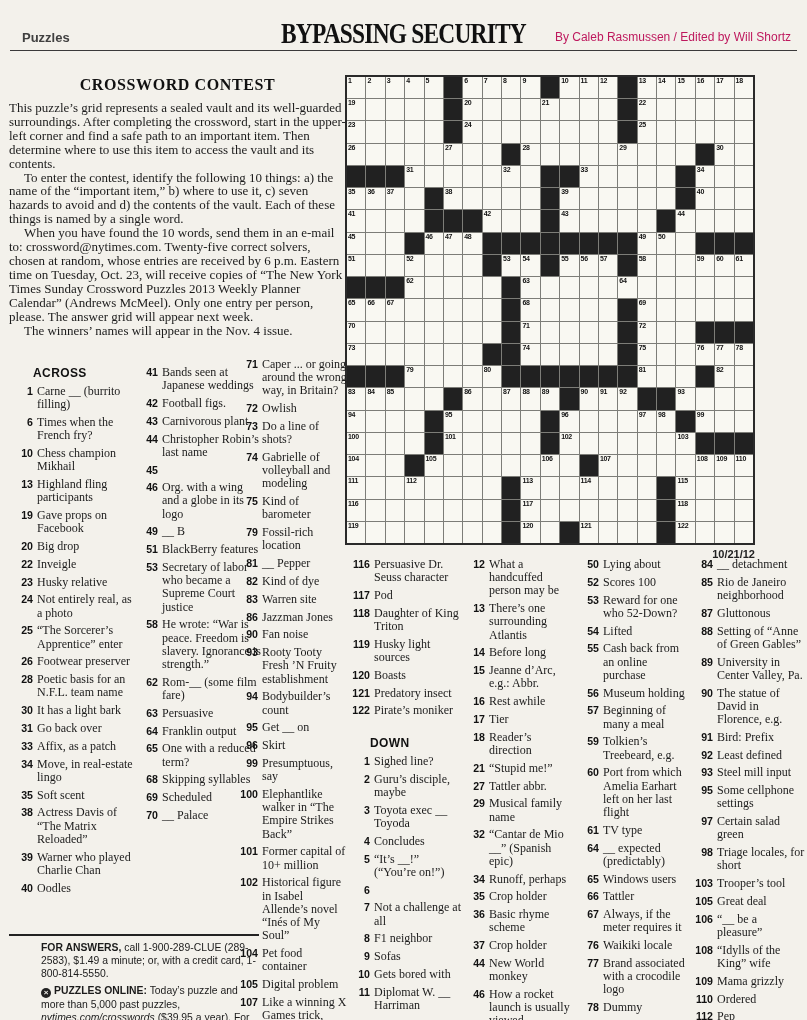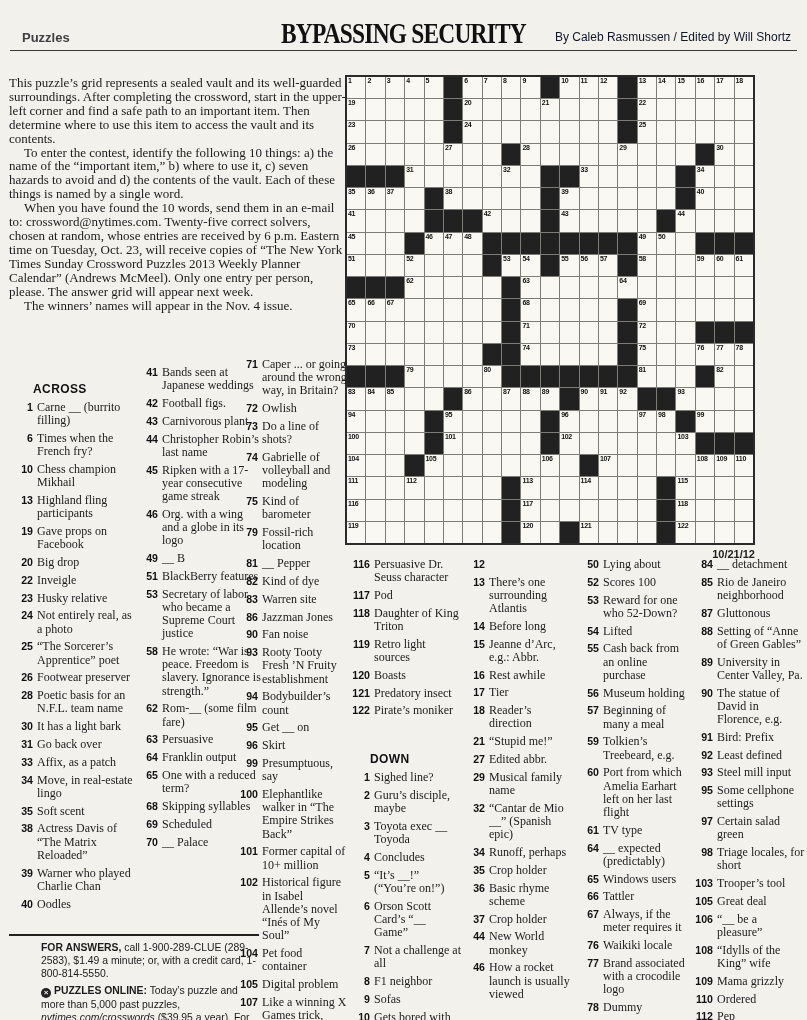--- a/index.html
+++ b/index.html
@@ -8,30 +8,30 @@
     background:#f3f1eb;
     font-family:"Liberation Serif", serif;
     color:#1b1b1b;
     -webkit-font-smoothing:antialiased;
   }
   
   .hdr-label{position:absolute;left:22px;top:30px;font:bold 13px "Liberation Sans",sans-serif;color:#404040;}
   .hdr-title{position:absolute;left:0;top:16px;width:807px;text-align:center;
     font:bold 30px "Liberation Serif",serif;letter-spacing:-1px;color:#111;
     transform:scaleX(.78);transform-origin:center;}
-  .hdr-byline{position:absolute;right:16px;top:30px;font:12px "Liberation Sans",sans-serif;color:#0f172a;}
+  .hdr-byline{position:absolute;right:16px;top:30px;font:12px "Liberation Sans",sans-serif;color:#be185d;}
   .hdr-rule{position:absolute;left:10px;top:50px;width:787px;height:0;border-top:1.5px solid #3a3a3a;}
   
   .contest{position:absolute;left:9px;top:76px;width:337px;}
   .contest h2{margin:0 0 7px 0;text-align:center;font:bold 16px "Liberation Serif",serif;letter-spacing:.6px;color:#111;}
   .contest p{margin:0;font-size:13px;line-height:13.9px;color:#1b1b1b;}
   .contest p + p{text-indent:15px;}
   
   .cluecol{position:absolute;font-size:12px;line-height:13.2px;}
-  .cluecol .colhead{font:bold 12px "Liberation Sans",sans-serif;letter-spacing:.4px;margin:16px 0 5px 24px;color:#111;}
+  .cluecol .colhead{font:bold 12px "Liberation Sans",sans-serif;letter-spacing:.4px;margin:0 0 5px 24px;color:#111;}
   .clue{display:flex;margin-bottom:4.6px;}
   .clue .n{flex:0 0 24px;text-align:right;padding-right:4px;
     font:bold 10.6px "Liberation Sans",sans-serif;line-height:13px;color:#111;}
   .clue .t{flex:1;}
   .subgap{height:14px;}
   #across-col-1{left:9px;  top:366px;width:124px;}
   #across-col-2{left:134px;top:366px;width:127px;}
   #across-col-3{left:234px;top:358px;width:114px;}
   #bottom-col-1{left:346px;top:558px;width:116px;}
   #bottom-col-2{left:461px;top:558px;width:114px;}
@@ -59,20 +59,21 @@
 </style>
 </head>
 <body>
 
 <div class="hdr-label">Puzzles</div>
 <div class="hdr-title">BYPASSING SECURITY</div>
 <div class="hdr-byline">By Caleb Rasmussen / Edited by Will Shortz</div>
 <div class="hdr-rule"></div>
 
 <div class="contest">
+  <h2>CROSSWORD CONTEST</h2>
   <p>This puzzle’s grid represents a sealed vault and its well-guarded surroundings. After completing the crossword, start in the upper-left corner and find a safe path to an important item. Then determine where to use this item to access the vault and its contents.</p>
   <p>To enter the contest, identify the following 10 things: a) the name of the “important item,” b) where to use it, c) seven hazards to avoid and d) the contents of the vault. Each of these things is named by a single word.</p>
   <p>When you have found the 10 words, send them in an e-mail to: crossword@nytimes.com. Twenty-five correct solvers, chosen at random, whose entries are received by 6 p.m. Eastern time on Tuesday, Oct. 23, will receive copies of “The New York Times Sunday Crossword Puzzles 2013 Weekly Planner Calendar” (Andrews McMeel). Only one entry per person, please. The answer grid will appear next week.</p>
   <p>The winners’ names will appear in the Nov. 4 issue.</p>
 </div>
 
 <div class="grid" id="grid">
     <div class="cell">
       <span class="num">1</span>
     </div>
@@ -794,21 +795,21 @@
     <div class="clue">
       <span class="n">23</span>
       <span class="t">Husky relative</span>
     </div>
     <div class="clue">
       <span class="n">24</span>
       <span class="t">Not entirely real, as a photo</span>
     </div>
     <div class="clue">
       <span class="n">25</span>
-      <span class="t">“The Sorcerer’s Apprentice” poet</span>
+      <span class="t">“The Sorcerer’s Apprentice” enter</span>
     </div>
     <div class="clue">
       <span class="n">26</span>
       <span class="t">Footwear preserver</span>
     </div>
     <div class="clue">
       <span class="n">28</span>
       <span class="t">Poetic basis for an N.F.L. team name</span>
     </div>
     <div class="clue">
@@ -856,21 +857,20 @@
     <div class="clue">
       <span class="n">43</span>
       <span class="t">Carnivorous plant</span>
     </div>
     <div class="clue">
       <span class="n">44</span>
       <span class="t">Christopher Robin’s last name</span>
     </div>
     <div class="clue">
       <span class="n">45</span>
-      <span class="t">Ripken with a 17-year consecutive game streak</span>
     </div>
     <div class="clue">
       <span class="n">46</span>
       <span class="t">Org. with a wing and a globe in its logo</span>
     </div>
     <div class="clue">
       <span class="n">49</span>
       <span class="t">__ B</span>
     </div>
     <div class="clue">
@@ -1012,21 +1012,21 @@
     <div class="clue">
       <span class="n">117</span>
       <span class="t">Pod</span>
     </div>
     <div class="clue">
       <span class="n">118</span>
       <span class="t">Daughter of King Triton</span>
     </div>
     <div class="clue">
       <span class="n">119</span>
-      <span class="t">Retro light sources</span>
+      <span class="t">Husky light sources</span>
     </div>
     <div class="clue">
       <span class="n">120</span>
       <span class="t">Boasts</span>
     </div>
     <div class="clue">
       <span class="n">121</span>
       <span class="t">Predatory insect</span>
     </div>
     <div class="clue">
@@ -1050,21 +1050,20 @@
     <div class="clue">
       <span class="n">4</span>
       <span class="t">Concludes</span>
     </div>
     <div class="clue">
       <span class="n">5</span>
       <span class="t">“It’s __!” (“You’re on!”)</span>
     </div>
     <div class="clue">
       <span class="n">6</span>
-      <span class="t">Orson Scott Card’s “__ Game”</span>
     </div>
     <div class="clue">
       <span class="n">7</span>
       <span class="t">Not a challenge at all</span>
     </div>
     <div class="clue">
       <span class="n">8</span>
       <span class="t">F1 neighbor</span>
     </div>
     <div class="clue">
@@ -1076,20 +1075,21 @@
       <span class="t">Gets bored with</span>
     </div>
     <div class="clue">
       <span class="n">11</span>
       <span class="t">Diplomat W. __ Harriman</span>
     </div>
   </div>
 <div class="cluecol" id="bottom-col-2">
     <div class="clue">
       <span class="n">12</span>
+      <span class="t">What a handcuffed person may be</span>
     </div>
     <div class="clue">
       <span class="n">13</span>
       <span class="t">There’s one surrounding Atlantis</span>
     </div>
     <div class="clue">
       <span class="n">14</span>
       <span class="t">Before long</span>
     </div>
     <div class="clue">
@@ -1107,21 +1107,21 @@
     <div class="clue">
       <span class="n">18</span>
       <span class="t">Reader’s direction</span>
     </div>
     <div class="clue">
       <span class="n">21</span>
       <span class="t">“Stupid me!”</span>
     </div>
     <div class="clue">
       <span class="n">27</span>
-      <span class="t">Edited abbr.</span>
+      <span class="t">Tattler abbr.</span>
     </div>
     <div class="clue">
       <span class="n">29</span>
       <span class="t">Musical family name</span>
     </div>
     <div class="clue">
       <span class="n">32</span>
       <span class="t">“Cantar de Mio __” (Spanish epic)</span>
     </div>
     <div class="clue">

